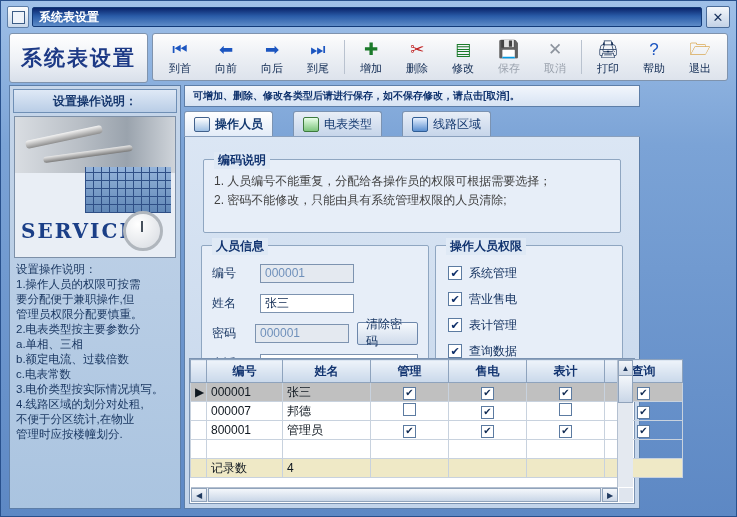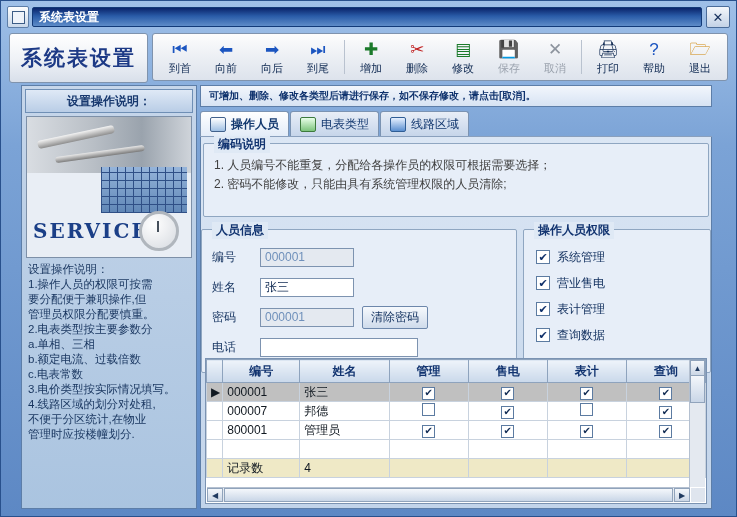--- a/index.html
+++ b/index.html
@@ -71,21 +71,21 @@
   .tool .tlabel{margin-top:1px;font-size:11px;}
   .tsep{width:1px;height:34px;background:#b9c2cf;margin:0 3px;}
   .blue{color:#1b55c0;}
   .red{color:#c02020;}
   .green{color:#1b7a2a;}
   .gray{color:#8d949e;}
   .orange{color:#d08a10;}
 
   
   .body{
-    position:absolute;left:20px;top:84px;width:691px;height:424px;
+    position:absolute;left:8px;top:84px;width:631px;height:424px;
     display:flex;
   }
   .sidebar{
     width:176px;height:424px;
     background:linear-gradient(180deg,#c6d6ea,#aac4e0);
     border:1px solid #5d7ea8;box-sizing:border-box;
   }
   .sb-title{
     height:22px;margin:3px;border:1px solid #6f8fb5;
     background:linear-gradient(180deg,#dfe9f6,#b9cde6);
@@ -126,40 +126,40 @@
     height:22px;border:1px solid #5d7ea8;
     background:linear-gradient(180deg,#f2f6fc,#d7e3f3);
     display:flex;align-items:center;padding-left:8px;box-sizing:border-box;
     color:#10336e;font-size:10px;font-weight:bold;
   }
   .tabs{
     height:26px;margin-top:3px;display:flex;align-items:flex-end;
     border-bottom:1px solid #8aa0bd;
   }
   .tab{
-    height:24px;margin-right:1px;padding:0 9px;
+    height:24px;margin-right:20px;padding:0 9px;
     display:flex;align-items:center;gap:5px;cursor:pointer;
     background:linear-gradient(180deg,#e8eef7,#c6d5ea);
     border:1px solid #7b93b2;border-bottom:none;border-radius:3px 3px 0 0;
     color:#13386f;font-size:12px;
   }
   .tab.active{
     background:linear-gradient(180deg,#ffffff,#e3ecf8);
     font-weight:bold;
   }
   .tab .ticon{width:14px;height:13px;border:1px solid #41618c;border-radius:2px;
     background:linear-gradient(180deg,#ffffff,#9fc0e4);}
   .tab .ticon.grn{background:linear-gradient(180deg,#e8ffe8,#7cc47c);border-color:#3d7a3d;}
   .tab .ticon.ylw{background:linear-gradient(180deg,#fff6d8,#e2b43c);border-color:#9a7718;}
   .tab .ticon.blu{background:linear-gradient(180deg,#e6f0ff,#5a8fd0);border-color:#2f5d95;}
 
   .panel{
     flex:1;border:1px solid #5d7ea8;border-top:none;
     background:linear-gradient(180deg,#dbe6f4,#c2d4ea);
-    padding:0;box-sizing:border-box;position:relative;
+    padding:16px;box-sizing:border-box;position:relative;
   }
   .gbox{
     border:1px solid #8fa6c1;background:#e7eef8;border-radius:2px;
     position:relative;
   }
   .gbox > .legend{
     position:absolute;top:-8px;left:10px;background:#dfe9f5;padding:0 4px;
     color:#123470;font-weight:bold;font-size:12px;
   }
   .notes{

